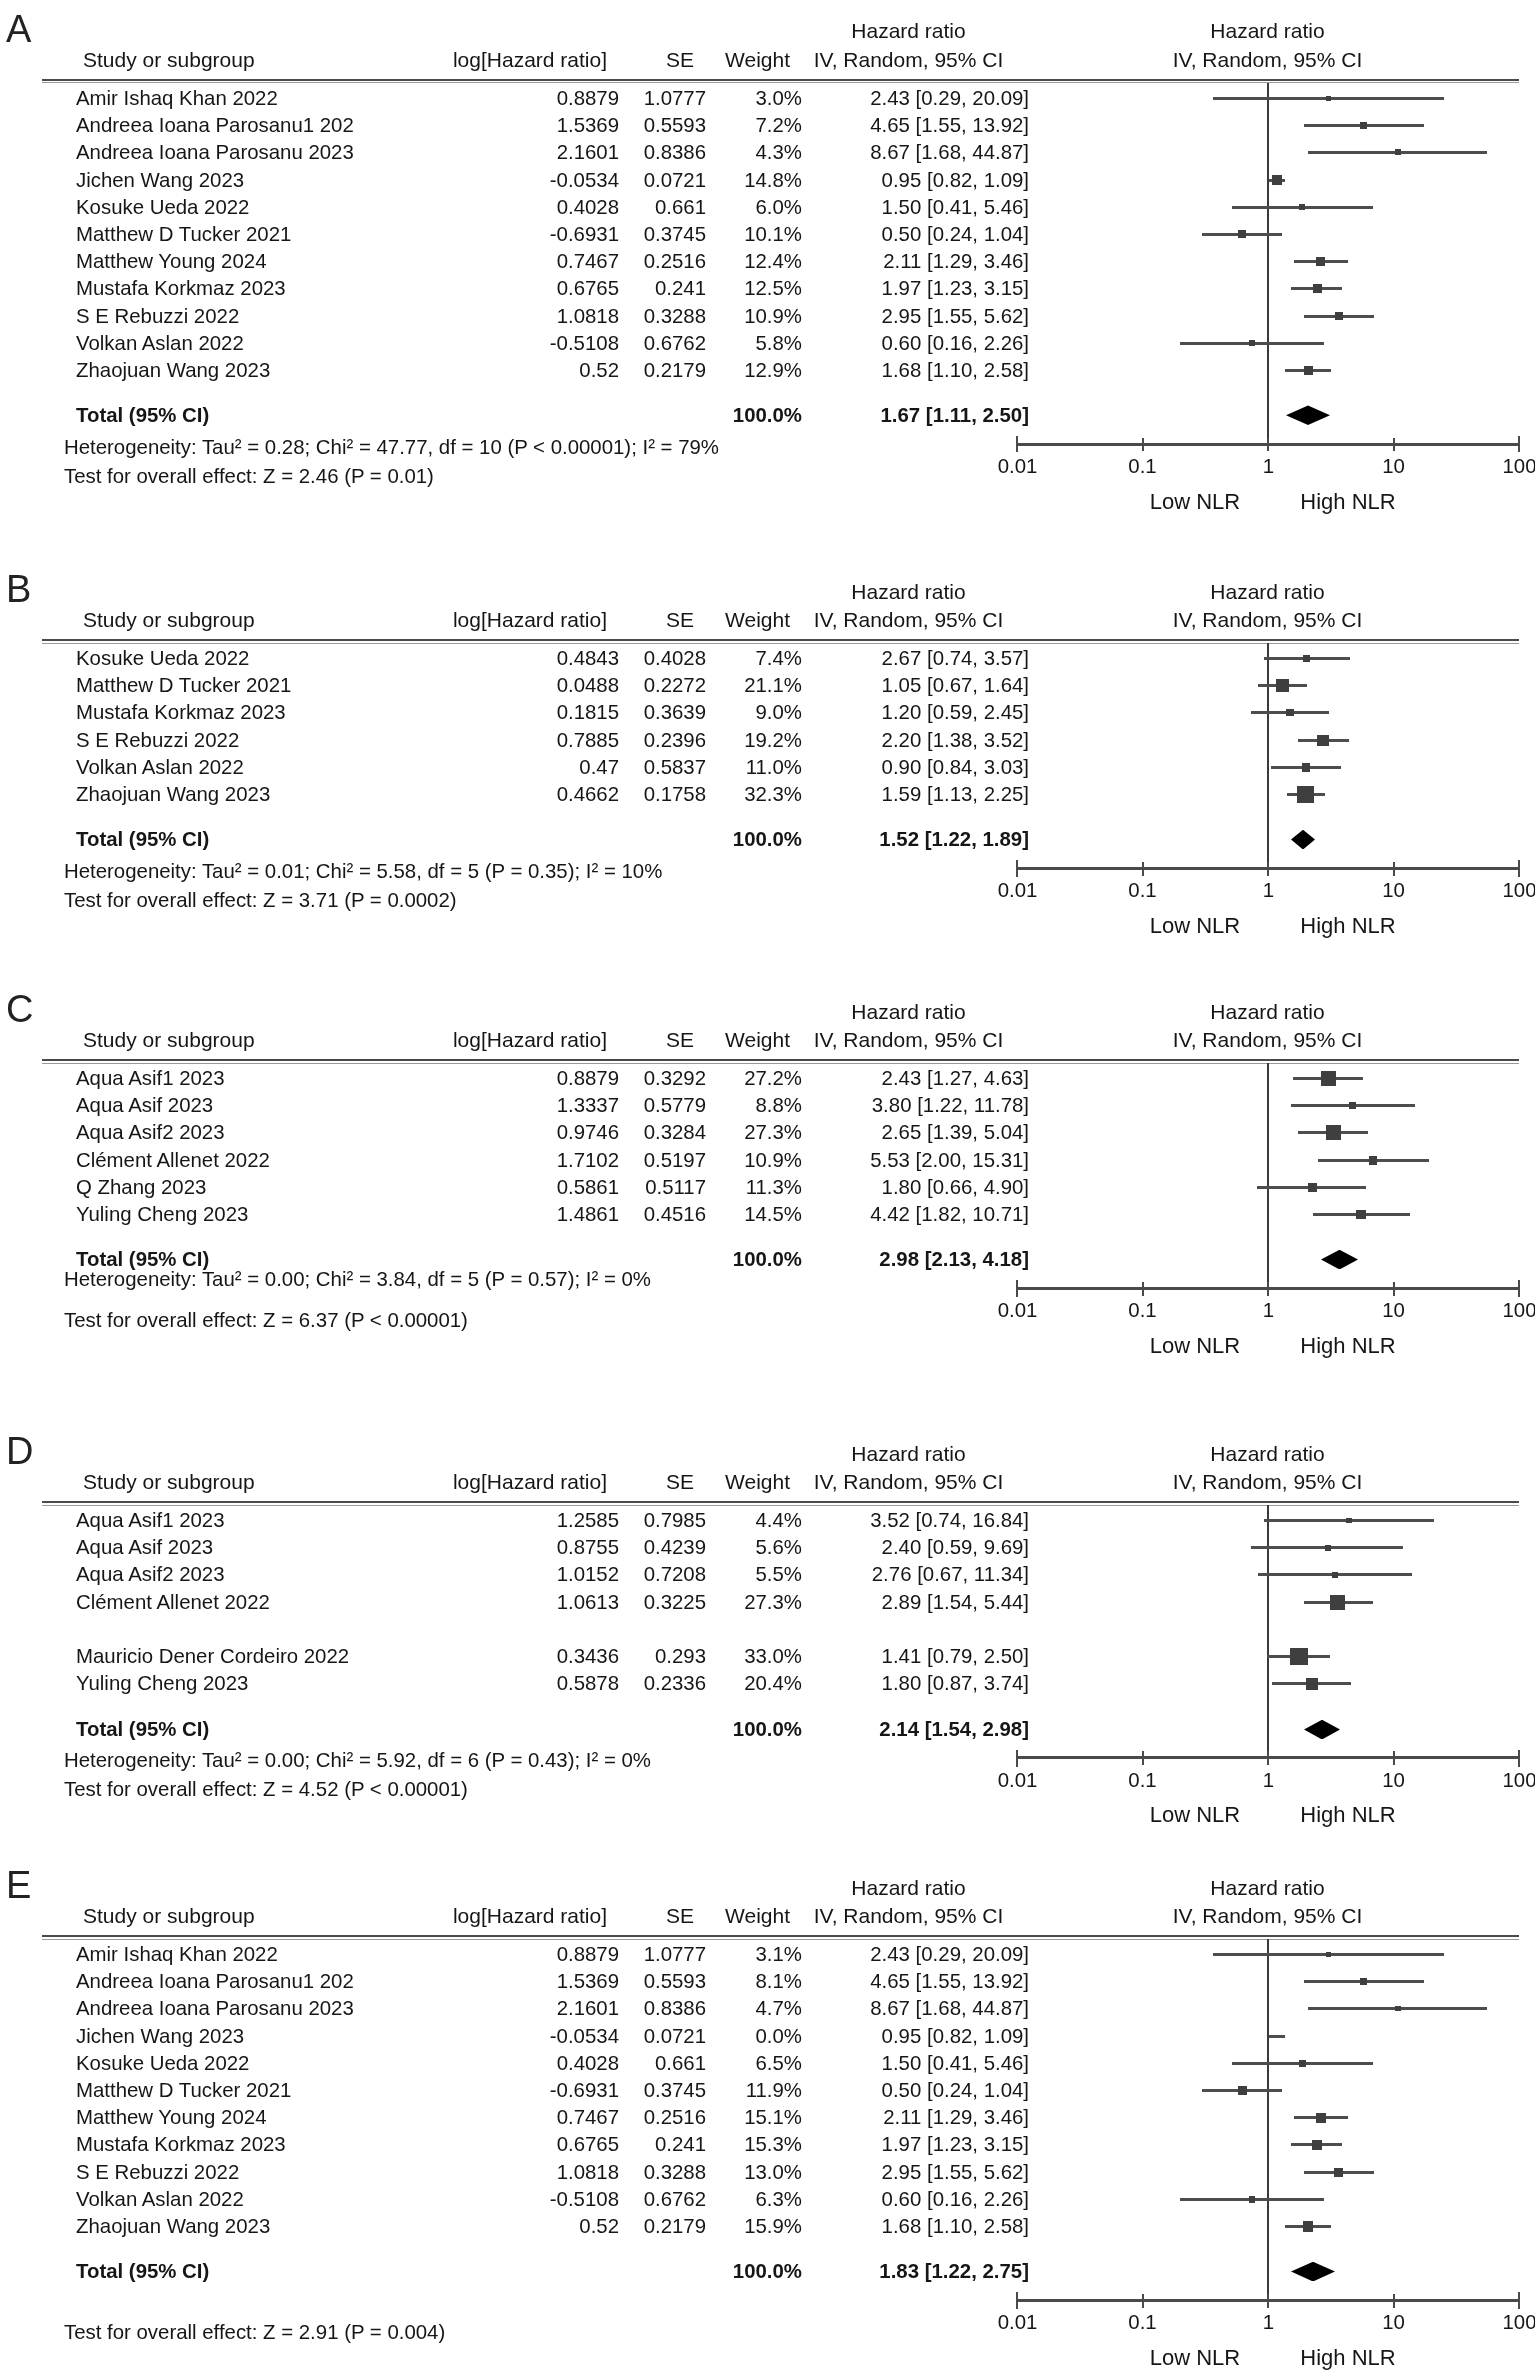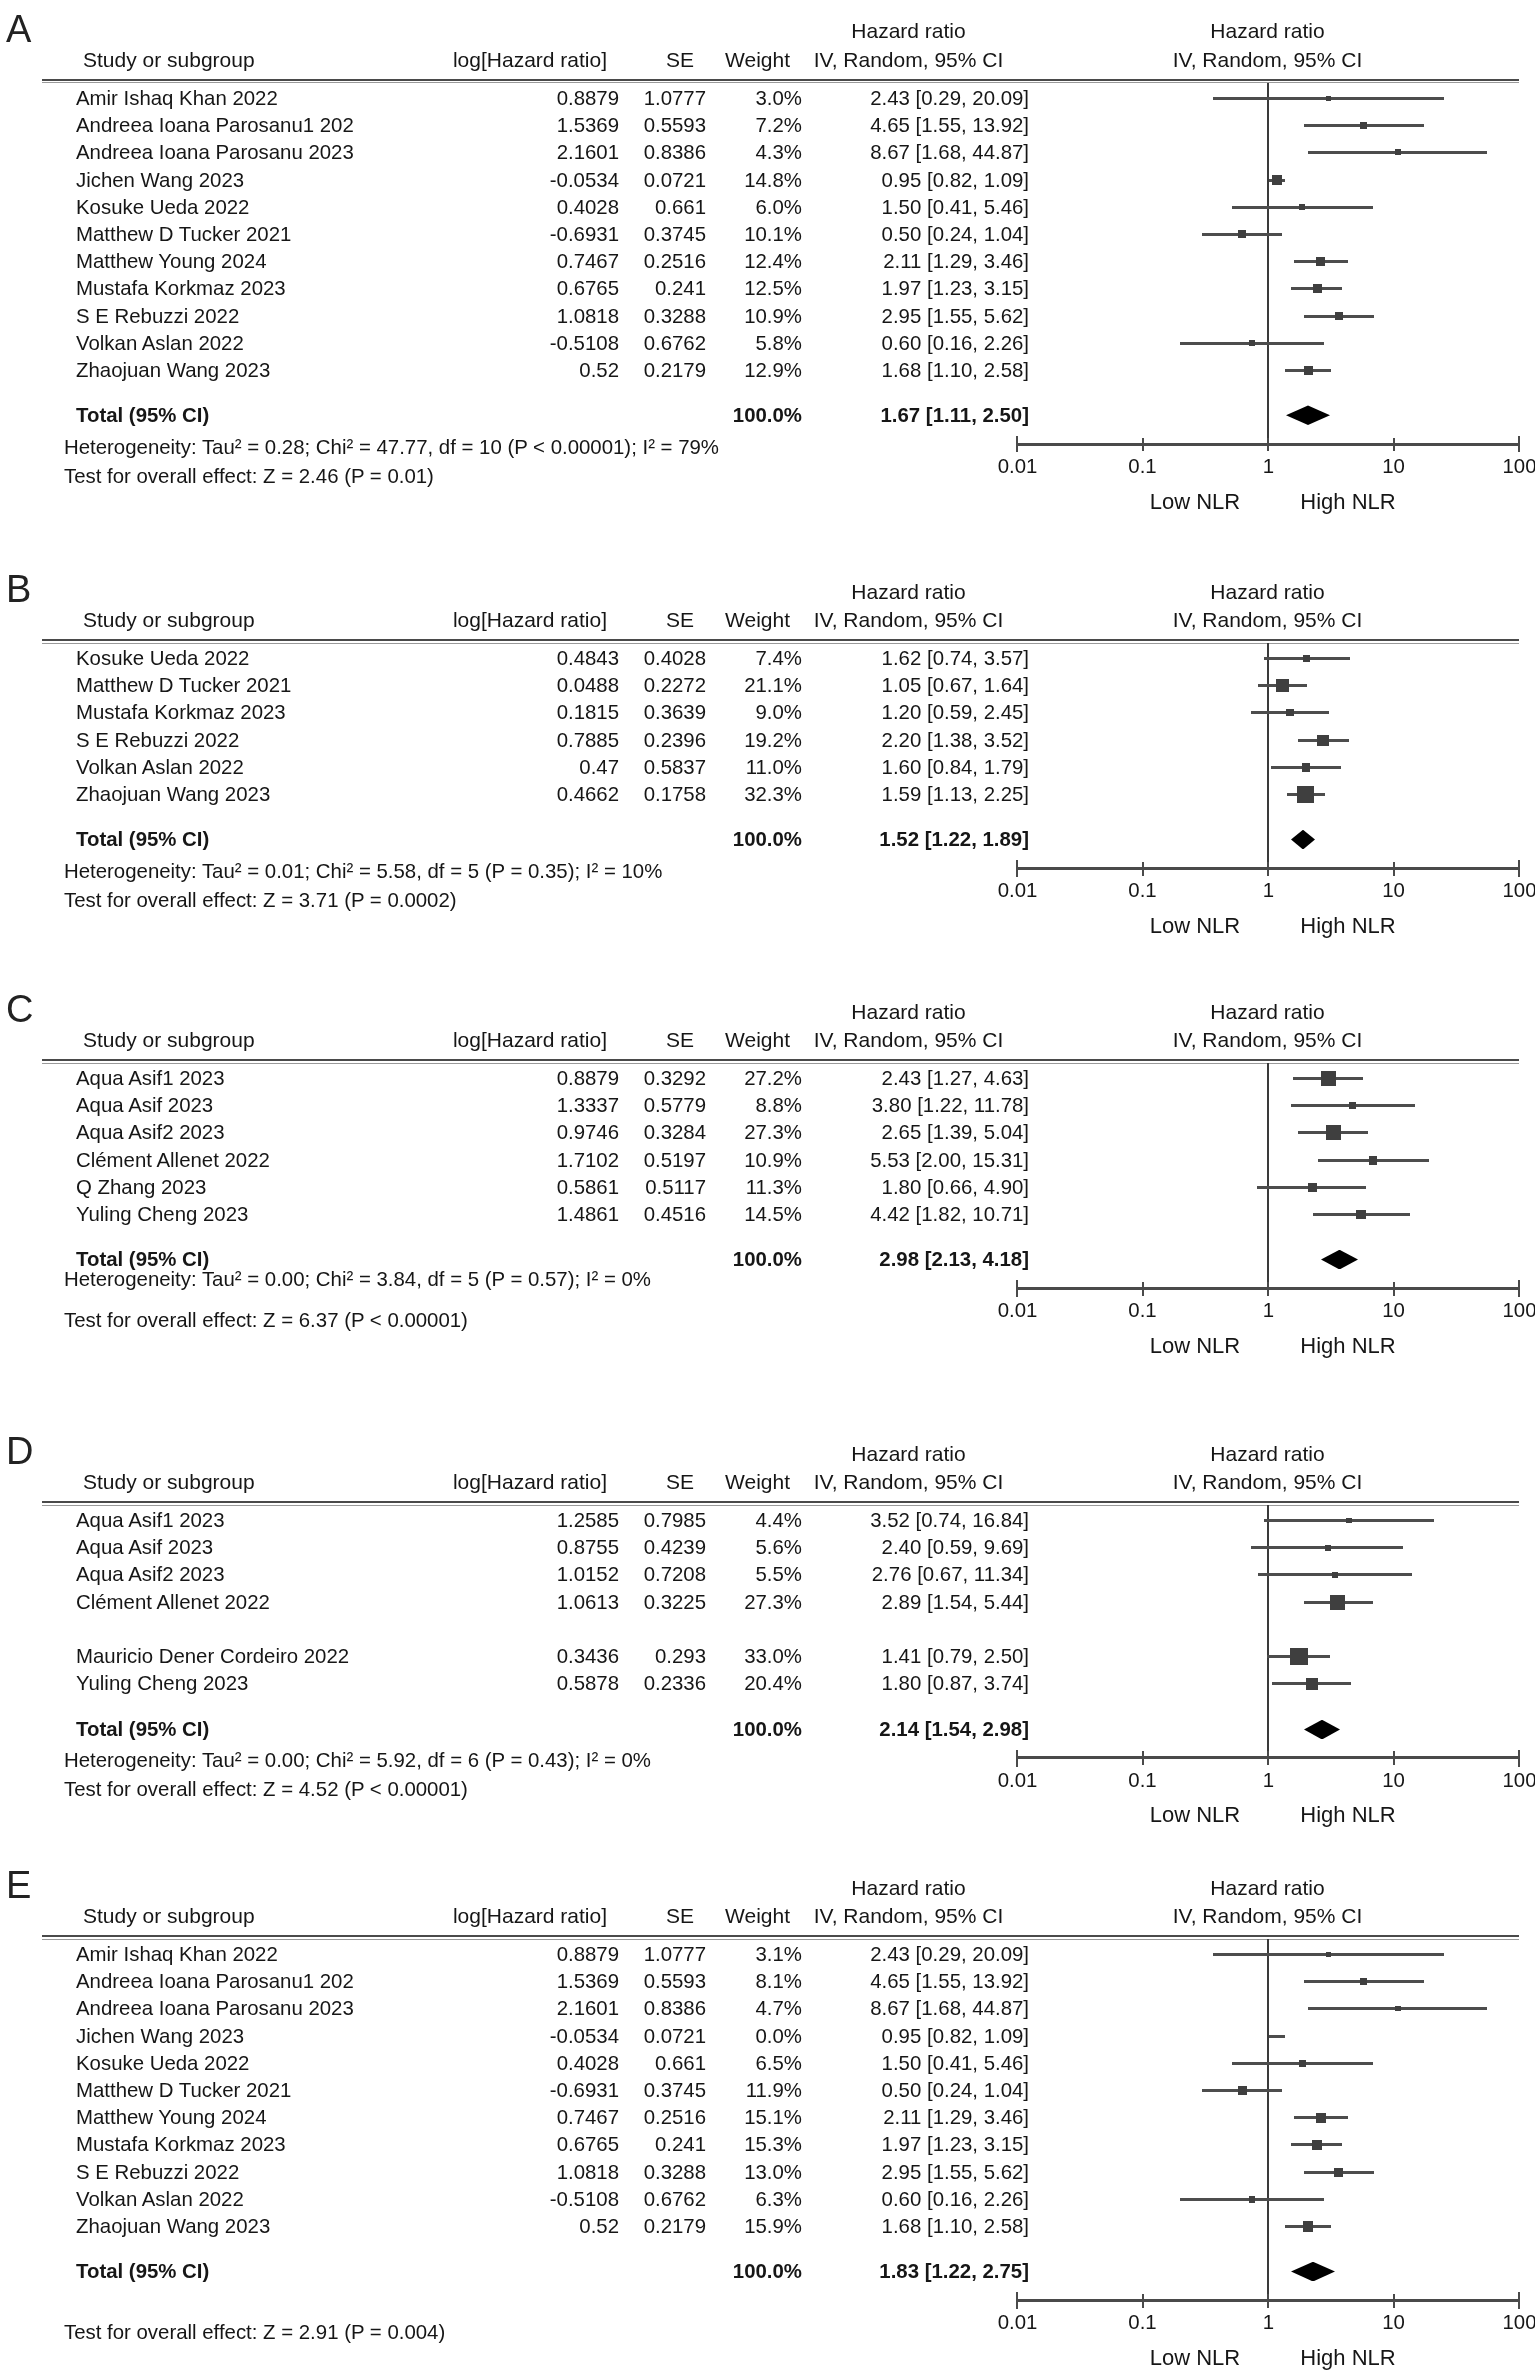--- a/index.html
+++ b/index.html
@@ -174,21 +174,21 @@
         <div class="abs hdr right" style="left: 689px; top: 33px; width: 101px;">Weight</div>
         <div class="abs hdr center" style="left: 750px; top: 33px; width: 317px;">IV, Random, 95% CI</div>
         <div class="abs hdr center" style="left: 1109px; top: 33px; width: 317px;">IV, Random, 95% CI</div>
         <div class="abs rule" style="left: 42px; top: 65px; width: 1477px;"></div>
         <div class="vline" style="left: 1267px; top: 69px; height: 224px;"></div>
         <div class="row" style="top: 71px;">
           <div class="abs cell" style="left: 64px;">Kosuke Ueda 2022</div>
           <div class="abs cell right" style="left: 423px; width: 184px;">0.4843</div>
           <div class="abs cell right" style="left: 605px; width: 89px;">0.4028</div>
           <div class="abs cell right" style="left: 689px; width: 101px;">7.4%</div>
-          <div class="abs cell right" style="left: 801px; width: 216px;">1.62 [0.74, 3.57]</div>
+          <div class="abs cell right" style="left: 801px; width: 216px;">2.67 [0.74, 3.57]</div>
           <div class="ci-line" style="left: 1252px; width: 86px; top: 12px;"></div>
           <div class="sq" style="left: 1291px; top: 10.2px; width: 6.9px; height: 6.9px;"></div>
         </div>
         <div class="row" style="top: 98px;">
           <div class="abs cell" style="left: 64px;">Matthew D Tucker 2021</div>
           <div class="abs cell right" style="left: 423px; width: 184px;">0.0488</div>
           <div class="abs cell right" style="left: 605px; width: 89px;">0.2272</div>
           <div class="abs cell right" style="left: 689px; width: 101px;">21.1%</div>
           <div class="abs cell right" style="left: 801px; width: 216px;">1.05 [0.67, 1.64]</div>
           <div class="ci-line" style="left: 1246px; width: 49px; top: 12px;"></div>
@@ -210,21 +210,21 @@
           <div class="abs cell right" style="left: 689px; width: 101px;">19.2%</div>
           <div class="abs cell right" style="left: 801px; width: 216px;">2.20 [1.38, 3.52]</div>
           <div class="ci-line" style="left: 1286px; width: 51px; top: 12px;"></div>
           <div class="sq" style="left: 1305px; top: 7.7px; width: 11.8px; height: 11.8px;"></div>
         </div>
         <div class="row" style="top: 180px;">
           <div class="abs cell" style="left: 64px;">Volkan Aslan 2022</div>
           <div class="abs cell right" style="left: 423px; width: 184px;">0.47</div>
           <div class="abs cell right" style="left: 605px; width: 89px;">0.5837</div>
           <div class="abs cell right" style="left: 689px; width: 101px;">11.0%</div>
-          <div class="abs cell right" style="left: 801px; width: 216px;">1.60 [0.84, 1.79]</div>
+          <div class="abs cell right" style="left: 801px; width: 216px;">0.90 [0.84, 3.03]</div>
           <div class="ci-line" style="left: 1259px; width: 70px; top: 12px;"></div>
           <div class="sq" style="left: 1290px; top: 9.4px; width: 8.4px; height: 8.4px;"></div>
         </div>
         <div class="row" style="top: 207px;">
           <div class="abs cell" style="left: 64px;">Zhaojuan Wang 2023</div>
           <div class="abs cell right" style="left: 423px; width: 184px;">0.4662</div>
           <div class="abs cell right" style="left: 605px; width: 89px;">0.1758</div>
           <div class="abs cell right" style="left: 689px; width: 101px;">32.3%</div>
           <div class="abs cell right" style="left: 801px; width: 216px;">1.59 [1.13, 2.25]</div>
           <div class="ci-line" style="left: 1275px; width: 38px; top: 12px;"></div>

